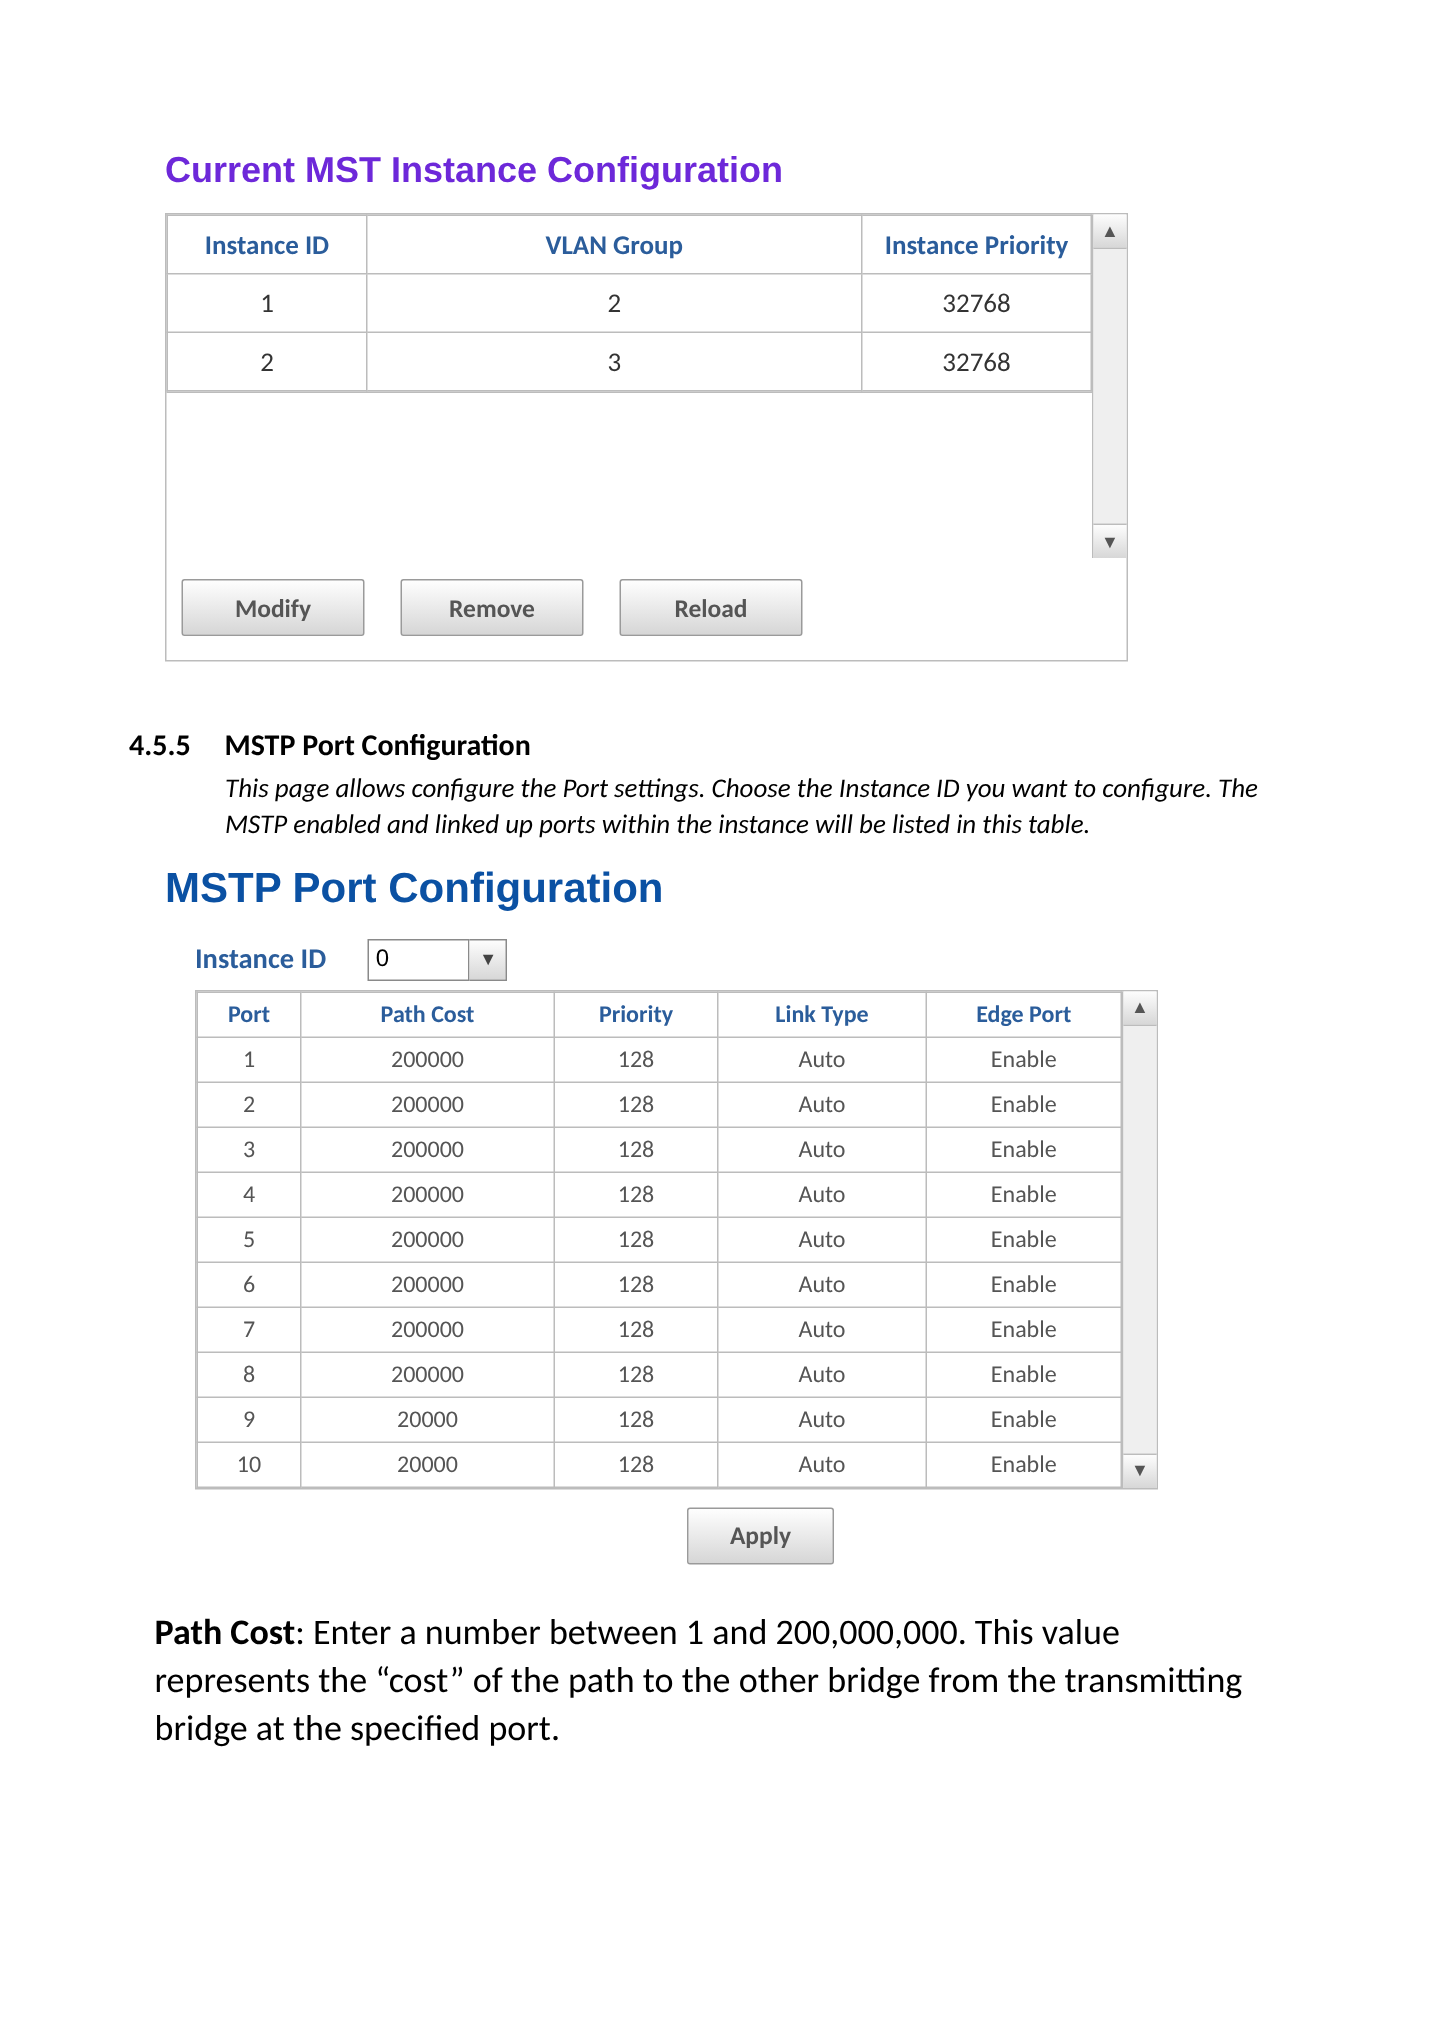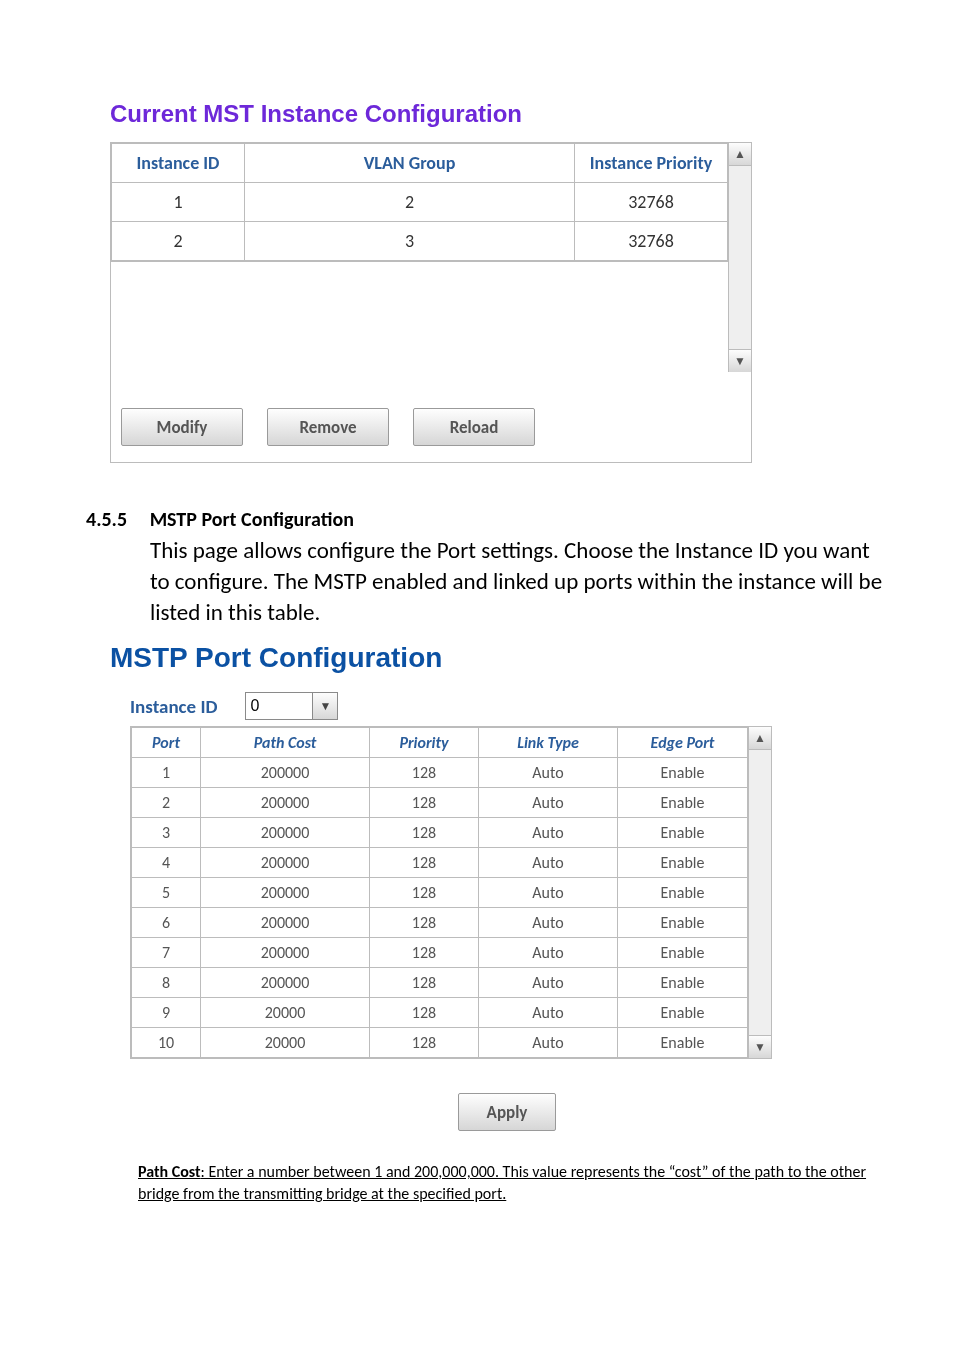--- a/index.html
+++ b/index.html
@@ -83,41 +83,41 @@
     align-items:center;
     justify-content:center;
     min-width: 120px;
     height: 36px;
     font-size: 17px;
     color: #555;
     font-weight: bold;
     background: linear-gradient(#fefefe,#d6d6d6);
     border: 1px solid #9a9a9a;
     border-radius: 2px;
-    margin-top: 22px;
   }
   .mst-empty-area {
     height: 110px;
     border-top: 1px solid #bcbcbc;
   }
   
   .subsection {
     margin: 44px 0 6px 16px;
   }
   .sub-head {
     font-size: 20px;
     font-weight: bold;
     margin: 0 0 4px 0;
   }
   .sub-num { display:inline-block; margin-right: 18px;}
   .body-text {
-    font-size: 23px;
+    font-size: 18px;
     line-height: 1.35;
     margin: 0 0 14px 64px;
     max-width: 740px;
+    font-style: italic;
   }
   
   .mstp-title {
     font-family: Arial, sans-serif;
     font-size: 28px;
     font-weight: bold;
     color: #0b51a3;
     margin: 10px 0 18px 40px;
   }
   .instance-row {
@@ -167,30 +167,28 @@
   }
   .port-grid th, .port-grid td {
     border:1px solid #bcbcbc;
     text-align:center;
     font-size:16px;
     padding:5px 4px;
   }
   .port-grid th {
     color:#2b5d9b;
     font-weight:bold;
-    font-style:italic;
   }
   .port-grid td { color:#555; }
   .apply-row { margin: 12px 0 0 60px; text-align: center; }
   .desc-block {
-    margin: 30px 0 0 68px;
+    margin: 30px 0 0 33px;
     max-width: 740px;
-    font-size: 16px;
+    font-size: 24px;
     line-height: 1.35;
-    text-decoration: underline;
   }
 </style>
 </head>
 <body>
 
 <div class="page">
 
   <div class="section-title">Current MST Instance Configuration</div>
 
   <div class="mst-panel">

